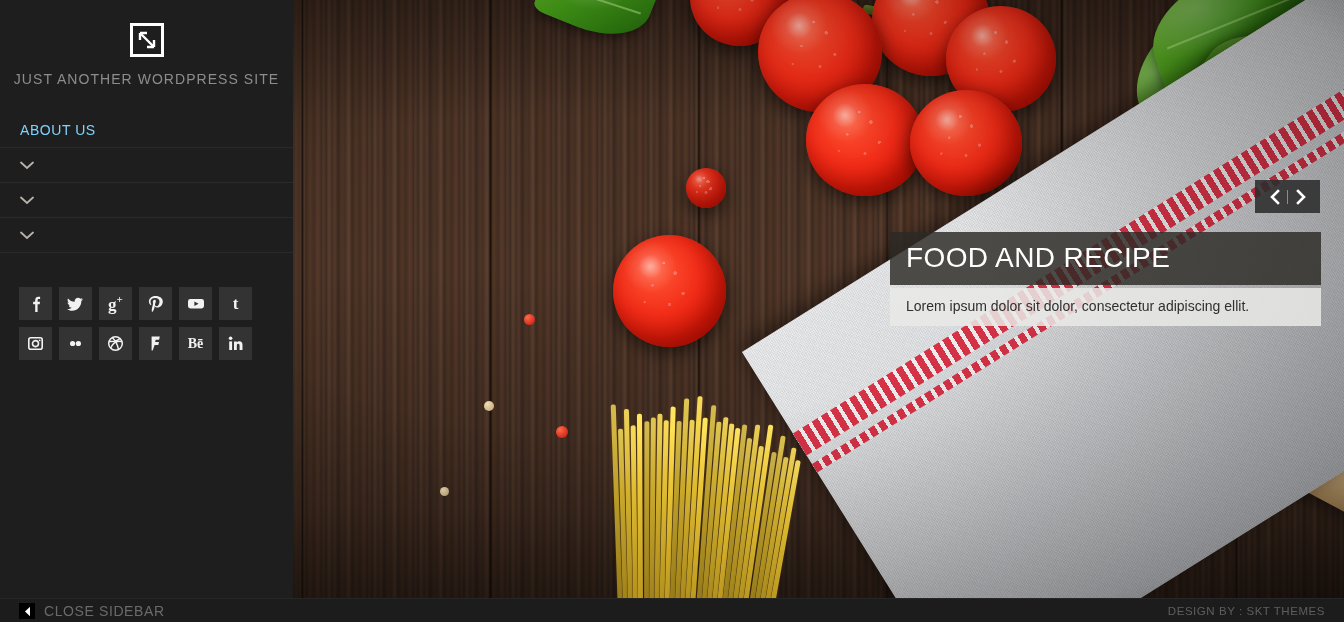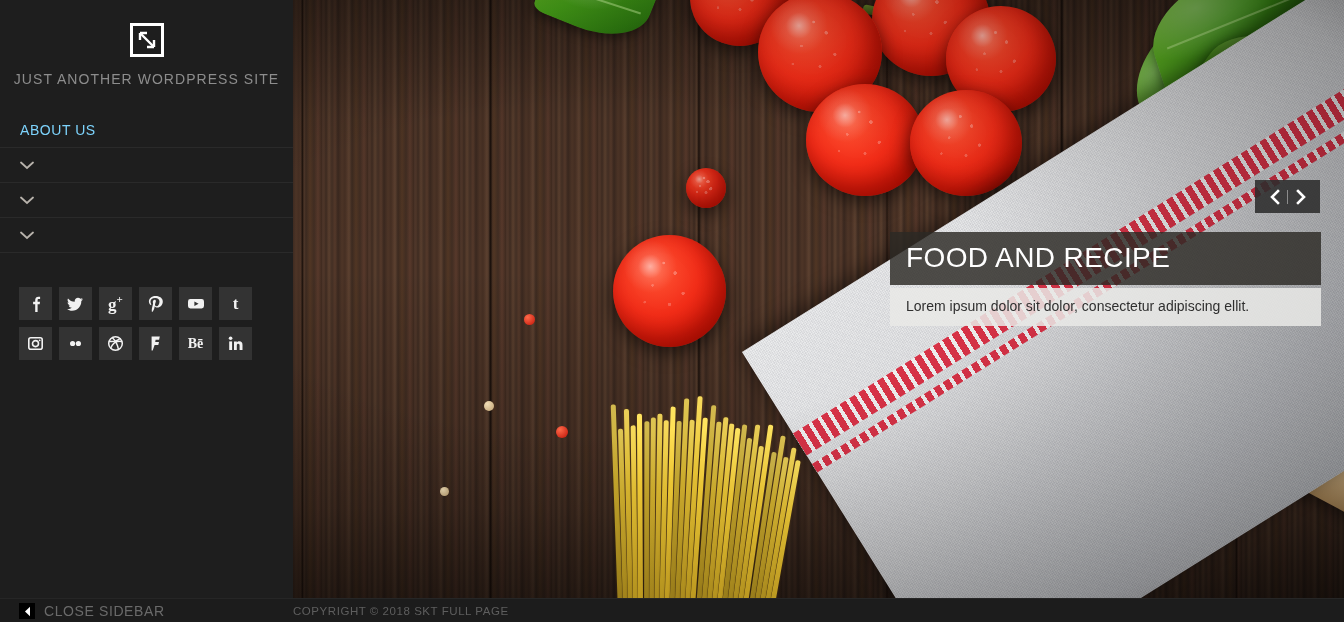--- a/index.html
+++ b/index.html
@@ -562,16 +562,16 @@
 
   <footer id="footer">
     <div id="close-sidebar">
       <span id="close-sidebar-icon">
         <svg width="9" height="11" viewBox="0 0 9 11">
             <path d="M7 0.8 L2 5.5 L7 10.2 Z" fill="#ffffff"></path>
           </svg>
       </span>
       <span id="close-sidebar-label">CLOSE SIDEBAR</span>
     </div>
-    <div id="copyright">COPYRIGHT © 2018 SKT FULL PAGE</div>
+    <div id="design-by">DESIGN BY : SKT THEMES</div>
   </footer>
 
 </div>
 
 </body></html>

